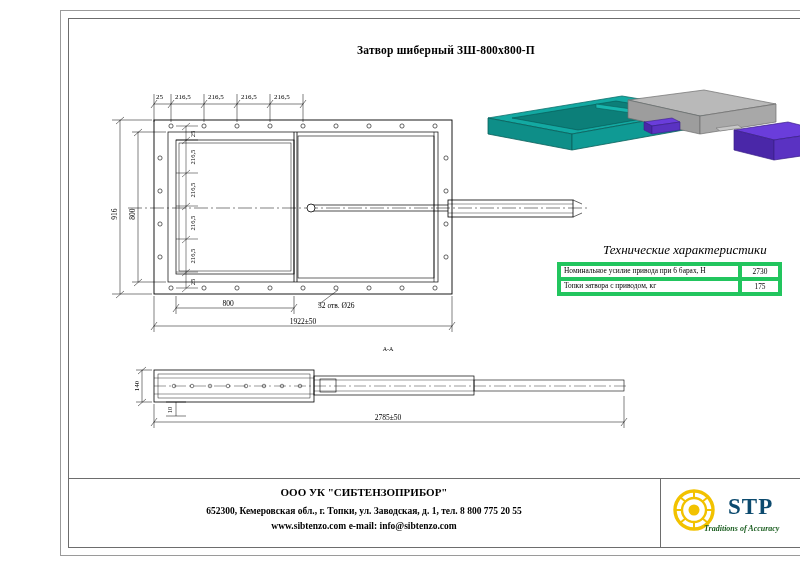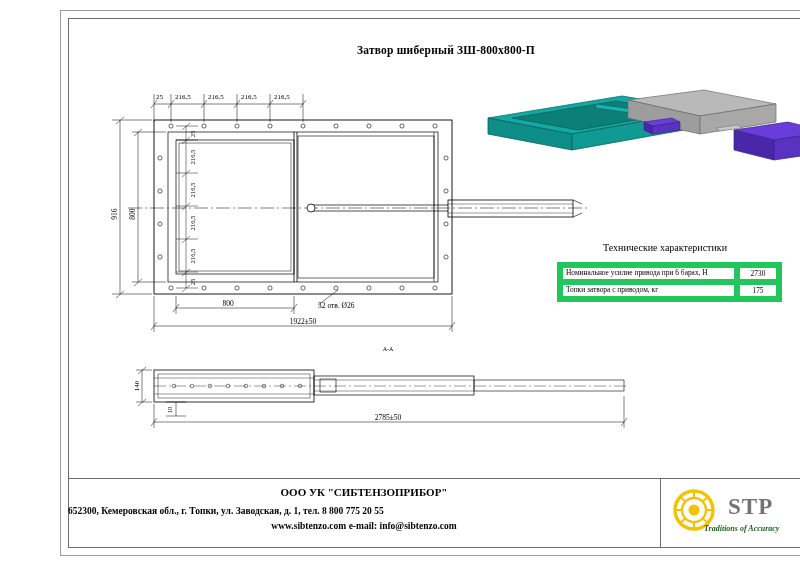--- a/index.html
+++ b/index.html
@@ -48,33 +48,34 @@
   }
   
   #drawing {
     position: absolute;
     left: 22px; top: 18px;
   }
   
   .tech-title {
     position: absolute;
     left: 557px; top: 242px;
-    font-size: 10px;
+    font-size: 13px;
     white-space: nowrap;
+    font-style: italic;
   }
   table.tech {
     position: absolute;
     left: 511px; top: 262px;
     width: 225px;
     border-collapse: collapse;
     font-size: 7.4px;
     font-family: "Liberation Serif", serif;
   }
   table.tech td {
-    border: 6px solid #22c55e;
+    border: 4px solid #22c55e;
     padding: 1px 3px;
     vertical-align: middle;
   }
   table.tech td.val {
     width: 30px;
     text-align: center;
   }
   table.tech td.lbl {
     text-align: left;
     line-height: 1.15;
@@ -98,21 +99,21 @@
     left: 22px; top: 486px;
     width: 592px;
     text-align: center;
     font-size: 11px;
     font-weight: bold;
   }
   .addr {
     position: absolute;
     left: 22px; top: 506px;
     width: 592px;
-    text-align: left;
+    text-align: center;
     font-size: 9.5px;
     font-weight: bold;
   }
   .web {
     position: absolute;
     left: 22px; top: 521px;
     width: 592px;
     text-align: center;
     font-size: 9.5px;
     font-weight: bold;
@@ -120,21 +121,21 @@
   .logo-wrap {
     position: absolute;
     left: 622px; top: 486px;
     width: 150px; height: 58px;
   }
   .logo-text {
     position: absolute;
     left: 60px; top: 8px;
     font-size: 23px;
     font-weight: bold;
-    color: #737373;
+    color: #0c4a6e;
     font-family: "Liberation Serif", serif;
     letter-spacing: 1px;
   }
   .logo-sub {
     position: absolute;
     left: 36px; top: 38px;
     font-size: 8px;
     font-weight: bold;
     font-style: italic;
     color: #1b5e20;

